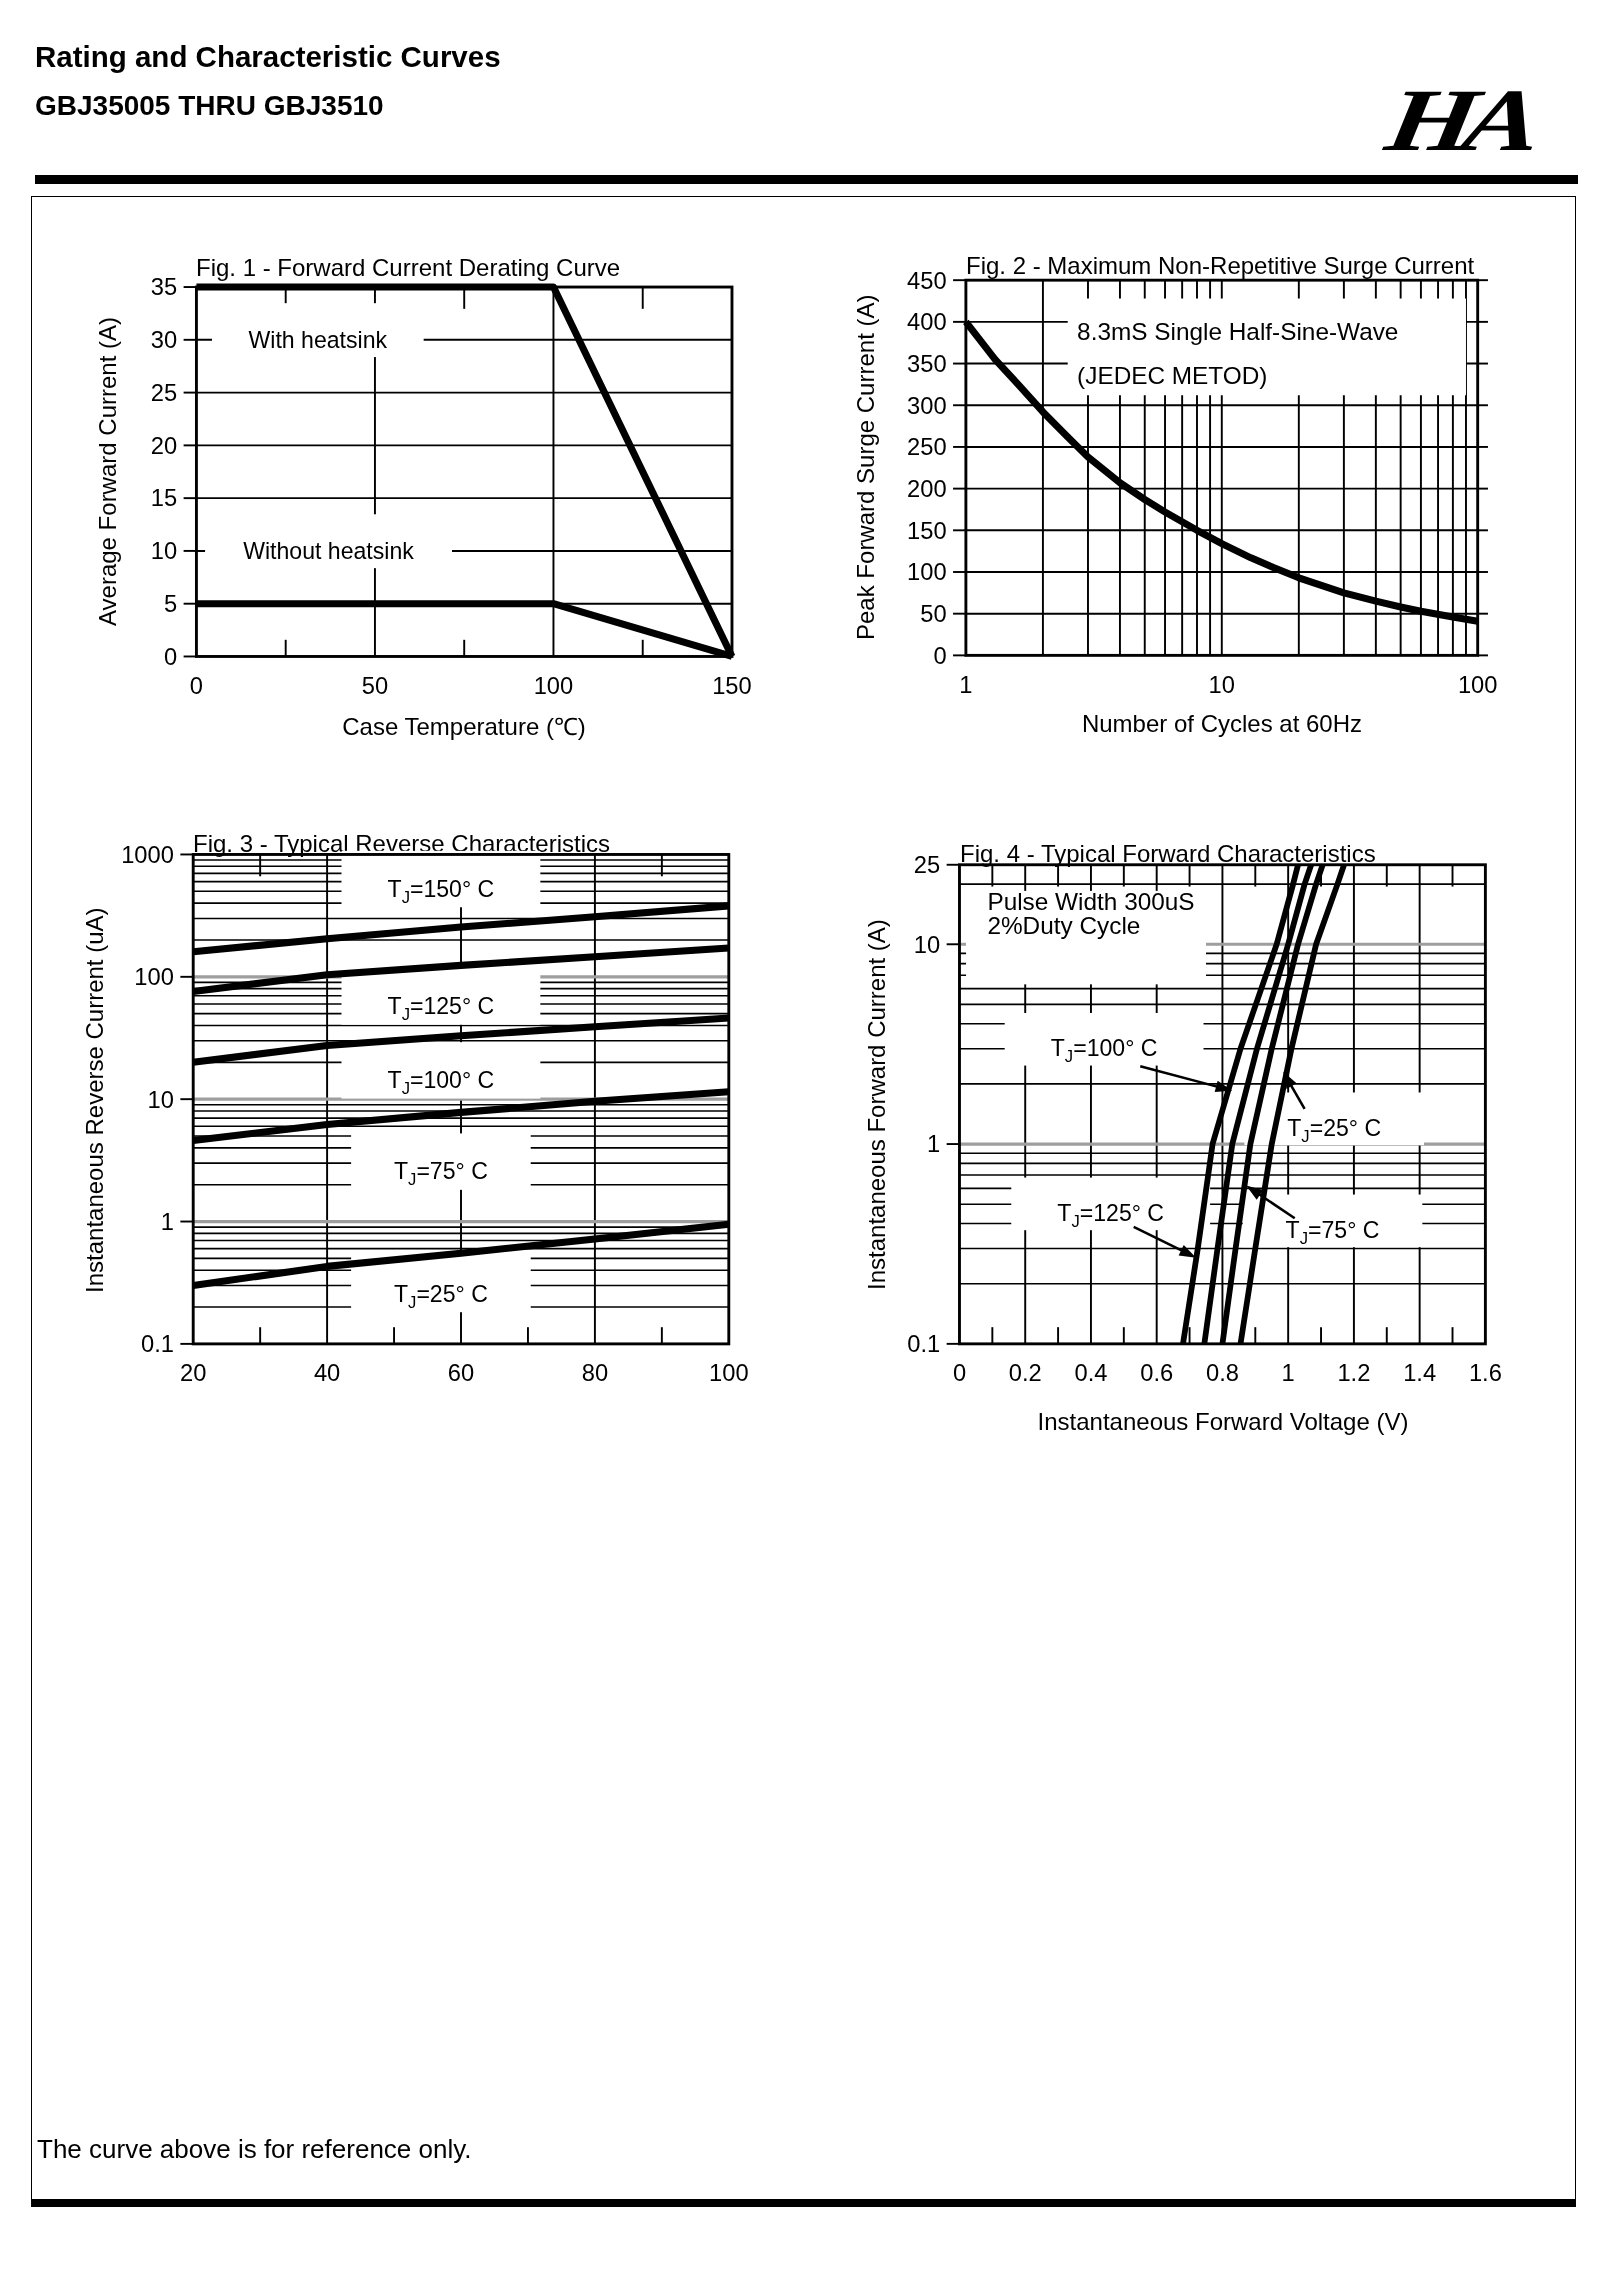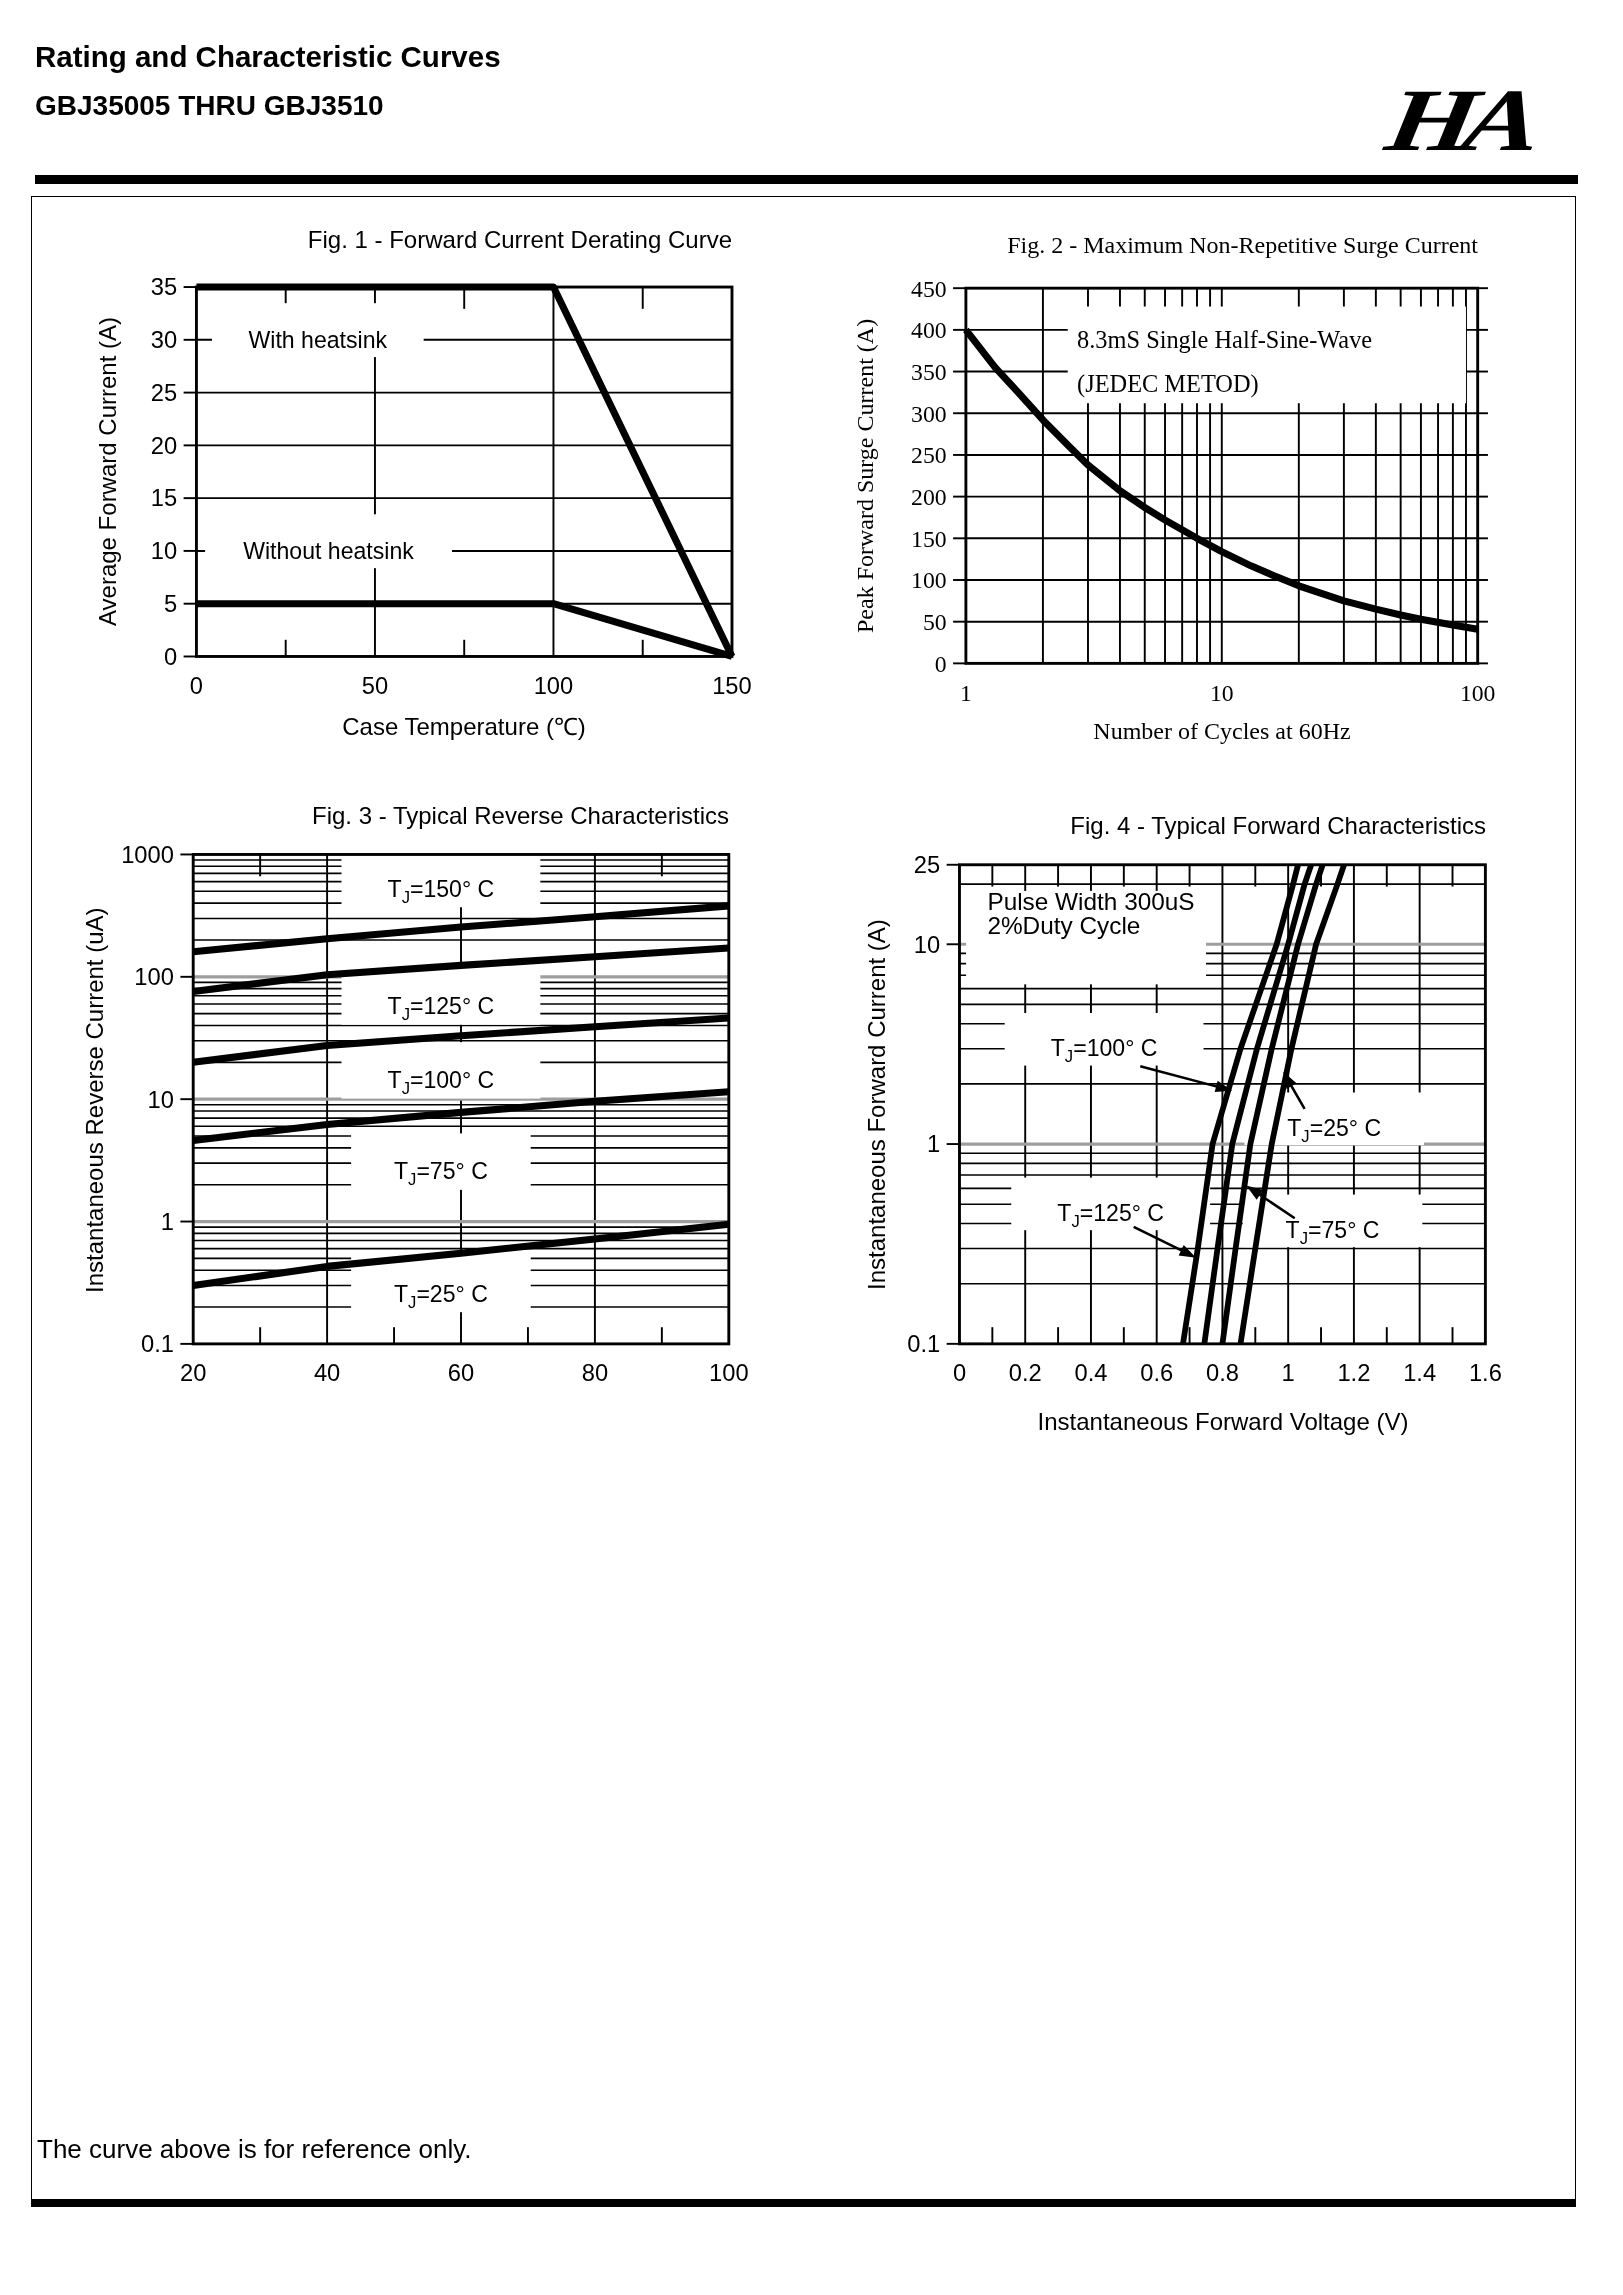--- a/index.html
+++ b/index.html
@@ -7,21 +7,21 @@
         font-family:"Liberation Sans",sans-serif;color:#000;overflow:hidden;}
   .hdr-title{position:absolute;left:35px;top:40px;font-size:29.5px;font-weight:bold;}
   .hdr-sub{position:absolute;left:35px;top:90px;font-size:28px;font-weight:bold;text-align:center;}
   .logo{position:absolute;left:1380px;top:76px;font-family:"Liberation Serif",serif;
         font-style:italic;font-weight:bold;font-size:89px;letter-spacing:-10.3px;
         transform:skewX(-10deg) scaleX(1.3);transform-origin:left bottom;line-height:1;}
   .hdr-rule{position:absolute;left:35px;top:175px;width:1543px;height:9px;background:#000;}
   .content-box{position:absolute;left:31px;top:196px;width:1543px;height:2002px;
         border:1.9px solid #000;border-bottom:8.3px solid #000;background:#fff;}
   .figure{position:absolute;}
-  .fig-title{position:absolute;text-align:right;font-size:24px;white-space:nowrap;}
+  .fig-title{position:absolute;text-align:left;font-size:24px;white-space:nowrap;margin-top:28px;}
   .y-title{position:absolute;writing-mode:vertical-rl;transform:rotate(180deg);
         text-align:center;font-size:24px;white-space:nowrap;}
   .x-title{position:absolute;text-align:center;font-size:24px;white-space:nowrap;}
   .plot{position:absolute;left:0;top:0;}
   .footer-note{position:absolute;left:37px;top:2134px;font-size:26px;}
 </style>
 </head>
 <body>
 
 <div class="page">
@@ -75,21 +75,21 @@
         <text x="215" y="212.28571428571433" font-size="37" text-anchor="end" fill="#000000">30</text>
         <text x="215" y="130" font-size="37" text-anchor="end" fill="#000000">35</text>
         <text x="245" y="751" font-size="37" text-anchor="middle" fill="#000000">0</text>
         <text x="523.3333333333333" y="751" font-size="37" text-anchor="middle" fill="#000000">50</text>
         <text x="801.6666666666666" y="751" font-size="37" text-anchor="middle" fill="#000000">100</text>
         <text x="1080" y="751" font-size="37" text-anchor="middle" fill="#000000">150</text>
       </svg>
     <div class="x-title" style="left:157px;top:497px;width:536px;">Case Temperature (℃)</div>
   </div>
 
-  <div class="figure" style="left:828px;top:208px;width:760px;height:558px;font-family:Liberation Serif, serif;">
+  <div class="figure" style="left:828px;top:200px;width:760px;height:558px;">
     <div class="fig-title" style="left:138px;top:24.4px;width:512px;">Fig. 2 - Maximum Non-Repetitive Surge Current</div>
     <div class="y-title" style="left:24.4px;top:80px;height:375px;width:31px;">Peak Forward Surge Current (A)</div>
     <svg class="plot" width="760" height="558" viewBox="0 0 1185 870">
         <line x1="335.1109682699285" y1="125" x2="335.1109682699285" y2="710" stroke="#000000" stroke-width="3"></line>
         <line x1="405.37138063314535" y1="125" x2="405.37138063314535" y2="710" stroke="#000000" stroke-width="3"></line>
         <line x1="455.221936539857" y1="125" x2="455.221936539857" y2="710" stroke="#000000" stroke-width="3"></line>
         <line x1="493.8890317300715" y1="125" x2="493.8890317300715" y2="710" stroke="#000000" stroke-width="3"></line>
         <line x1="525.4823489030738" y1="125" x2="525.4823489030738" y2="710" stroke="#000000" stroke-width="3"></line>
         <line x1="552.1941179656885" y1="125" x2="552.1941179656885" y2="710" stroke="#000000" stroke-width="3"></line>
         <line x1="575.3329048097855" y1="125" x2="575.3329048097855" y2="710" stroke="#000000" stroke-width="3"></line>

